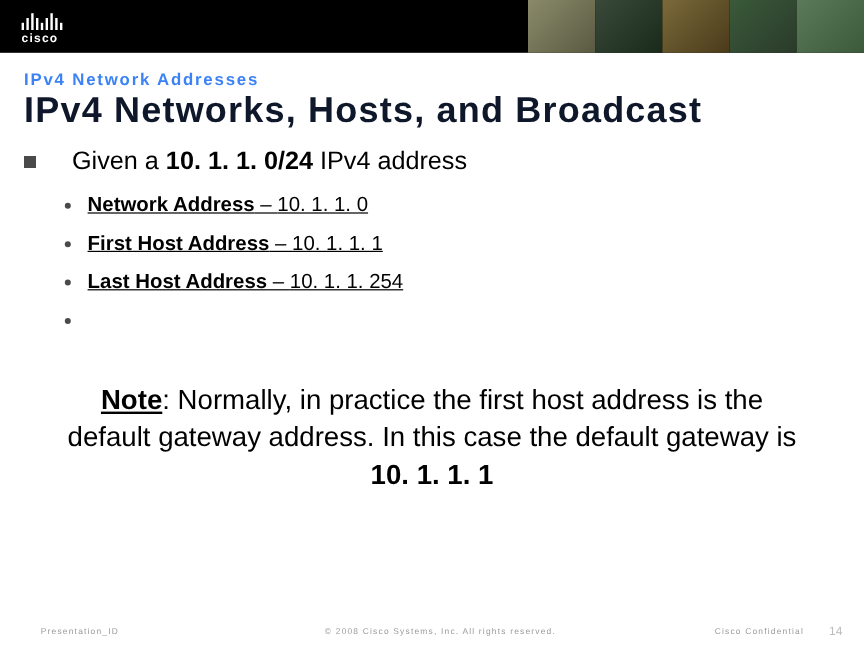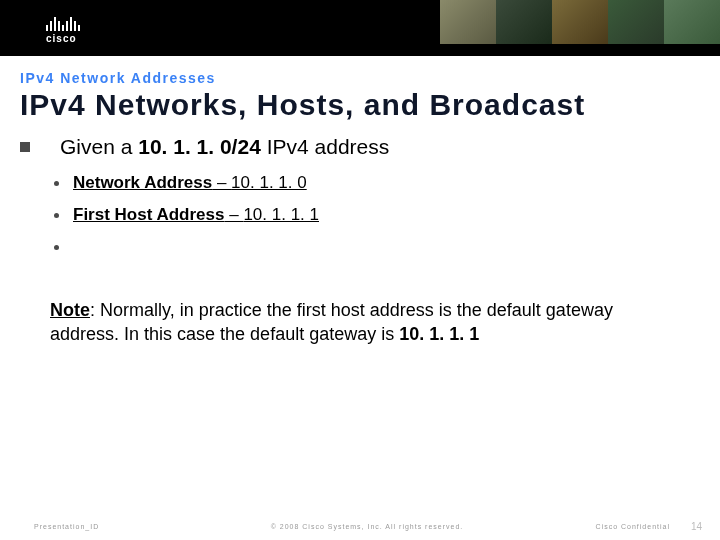--- a/index.html
+++ b/index.html
@@ -1,18 +1,18 @@
 <!DOCTYPE html>
 <html><head>
 <meta charset="utf-8">
 <style>
   * { margin: 0; padding: 0; box-sizing: border-box; }
   html, body { width: 720px; height: 540px; font-family: Arial, Helvetica, sans-serif; background: #fff; overflow: hidden; }
   .slide { width: 720px; height: 540px; position: relative; display: flex; flex-direction: column; }
-  .topbar { height: 56px; background: #000; position: relative; display: flex; align-items: center; padding-left: 28px; }
+  .topbar { height: 44px; background: #000; position: relative; display: flex; align-items: center; }
   .logo { margin-left: 18px; display: inline-flex; flex-direction: column; align-items: flex-start; }
   .logo-bars { display: flex; align-items: flex-end; gap: 2px; height: 18px; }
   .logo-bars span { width: 2px; background: #fff; display: inline-block; }
   .logo-text { color: #fff; font-size: 10px; letter-spacing: 1px; margin-top: 2px; font-weight: bold; }
   .people-strip { position: absolute; right: 0; top: 0; height: 44px; width: 280px; display: flex; }
   .people-strip div { flex: 1; }
   .p1 { background: linear-gradient(135deg,#8a8a6a,#5a5a42); }
   .p2 { background: linear-gradient(135deg,#3a4a3a,#1a2a1a); }
   .p3 { background: linear-gradient(135deg,#7a6a3a,#4a3a1a); }
   .p4 { background: linear-gradient(135deg,#3a5a3a,#2a3a2a); }
@@ -22,21 +22,21 @@
   .title { font-size: 30px; font-weight: bold; letter-spacing: 1px; color: #0f172a; margin-top: 2px; line-height: 1.1; }
   .lead-row { margin-top: 14px; display: flex; align-items: flex-start; gap: 20px; }
   .square-bullet { width: 10px; height: 10px; background: #4a4a4a; margin-top: 7px; margin-right: 10px; flex-shrink: 0; }
   .lead-text { font-size: 21px; color: #000; }
   .lead-text .b { font-weight: bold; }
   ul.addrs { list-style: none; margin-top: 14px; margin-left: 34px; }
   ul.addrs li { display: flex; align-items: flex-start; margin-bottom: 12px; text-decoration: underline; }
   .dot { width: 5px; height: 5px; border-radius: 50%; background: #4a4a4a; margin-top: 8px; margin-right: 14px; flex-shrink: 0; }
   .addr-line { font-size: 17px; color: #000; }
   .addr-line .lbl { font-weight: bold; }
-  .note { margin-top: 48px; padding: 0 30px; text-align: left; font-size: 18px; line-height: 1.35; color: #000; }
+  .note { margin-top: 48px; padding: 0 30px; text-align: center; font-size: 23px; line-height: 1.35; color: #000; }
   .note .nlabel { font-weight: bold; text-decoration: underline; }
   .note .gw { font-weight: bold; }
   .footer { position: absolute; bottom: 10px; left: 14px; right: 0; display: flex; align-items: center; font-size: 7px; color: #9a9a9a; padding: 0 20px; letter-spacing: 1px; }
   .footer .fid { flex: 0 0 auto; }
   .footer .fcopy { position: absolute; left: 50%; transform: translateX(-50%); }
   .footer .fconf { margin-left: auto; margin-right: 30px; }
   .footer .fpage { position: absolute; right: 18px; font-size: 10px; color: #bdbdbd; letter-spacing: 0; }
 </style>
 </head>
 <body>
@@ -82,20 +82,24 @@
       <li>
         <span class="dot"></span>
         <span class="addr-line"><span class="lbl">Network Address</span> – <span>10. 1. 1. 0</span></span>
       </li>
       <li>
         <span class="dot"></span>
         <span class="addr-line"><span class="lbl">First Host Address</span> – <span>10. 1. 1. 1</span></span>
       </li>
       <li>
         <span class="dot"></span>
+        <span class="addr-line"><span class="lbl">Last Host Address</span> – <span>10. 1. 1. 254</span></span>
+      </li>
+      <li>
+        <span class="dot"></span>
       </li>
     </ul>
 
     <div class="note">
       <span class="nlabel">Note</span><span>: Normally, in practice the first host address is the default gateway address. In this case the default gateway is </span><span class="gw">10. 1. 1. 1</span>
     </div>
   </div>
 
   <div class="footer">
     <span class="fid">Presentation_ID</span>

